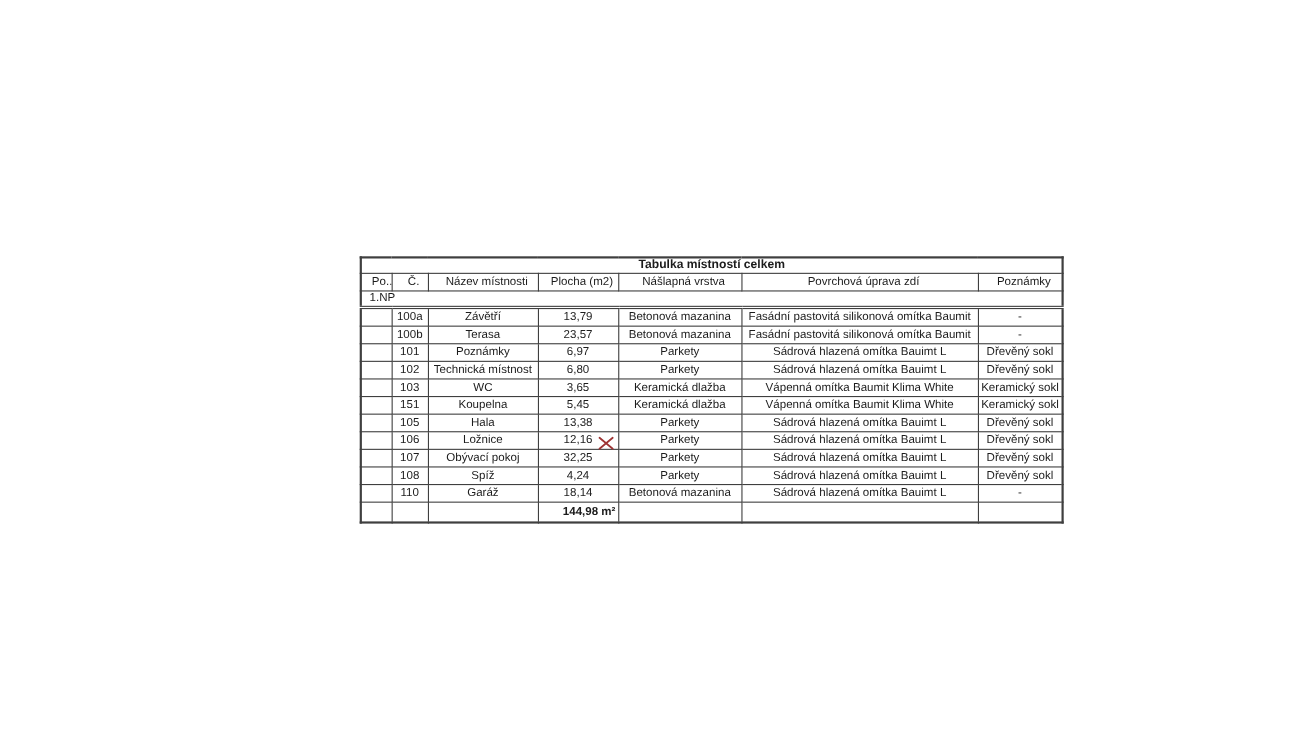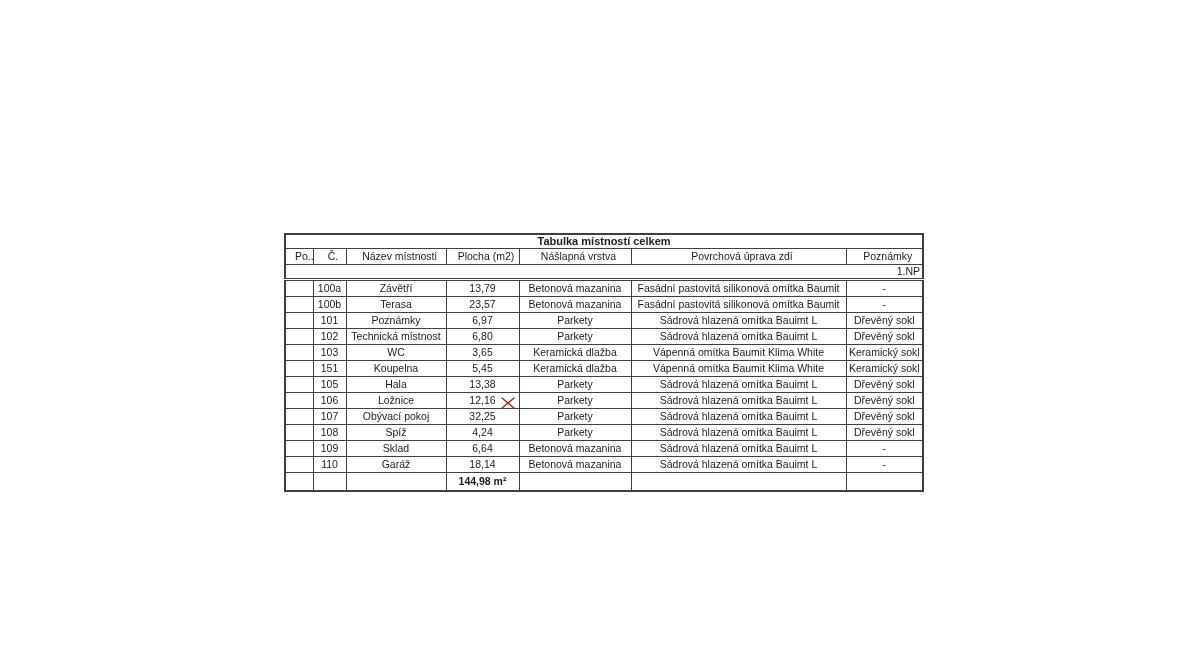--- a/index.html
+++ b/index.html
@@ -7,20 +7,21 @@
     padding: 0;
     background: #ffffff;
   }
   .canvas {
     position: relative;
     width: 1068px;
     height: 664px;
     background: #ffffff;
     font-family: "Liberation Sans", sans-serif;
     overflow: hidden;
+    margin-left: 43px;
   }
   table.rooms-table {
     position: absolute;
     left: 284px;
     top: 233px;
     width: 638px;
     border-collapse: collapse;
     table-layout: fixed;
     border: 2px solid #3f3f3f;
   }
@@ -39,29 +40,29 @@
   tr.title-row td {
     font-weight: bold;
     font-size: 11px;
     height: 13px;
   }
   tr.header-row td {
     height: 15px;
     padding-left: 9px;
   }
   tr.floor-row td {
-    text-align: right;
+    text-align: left;
     height: 13px;
     padding-left: 7px;
   }
   tr.data-row td { height: 15px; }
   tr.data-row.first-data td {
     border-top: 3px double #3f3f3f;
   }
-  tr.total-row td { height: 17px; }
+  tr.total-row td { height: 17px; text-align: right; }
   td.total-cell { font-weight: bold; }
   .marker-x {
     position: absolute;
     left: 500px;
     top: 396px;
     width: 16px;
     height: 14px;
     pointer-events: none;
   }
 </style>
@@ -193,29 +194,20 @@
     <tr class="data-row">
       <td></td>
       <td>108</td>
       <td>Spíž</td>
       <td>4,24</td>
       <td>Parkety</td>
       <td>Sádrová hlazená omítka Bauimt L</td>
       <td>Dřevěný sokl</td>
     </tr>
 
-    <tr class="data-row">
-      <td></td>
-      <td>109</td>
-      <td>Sklad</td>
-      <td>6,64</td>
-      <td>Betonová mazanina</td>
-      <td>Sádrová hlazená omítka Bauimt L</td>
-      <td>-</td>
-    </tr>
 
     <tr class="data-row">
       <td></td>
       <td>110</td>
       <td>Garáž</td>
       <td>18,14</td>
       <td>Betonová mazanina</td>
       <td>Sádrová hlazená omítka Bauimt L</td>
       <td>-</td>
     </tr>

